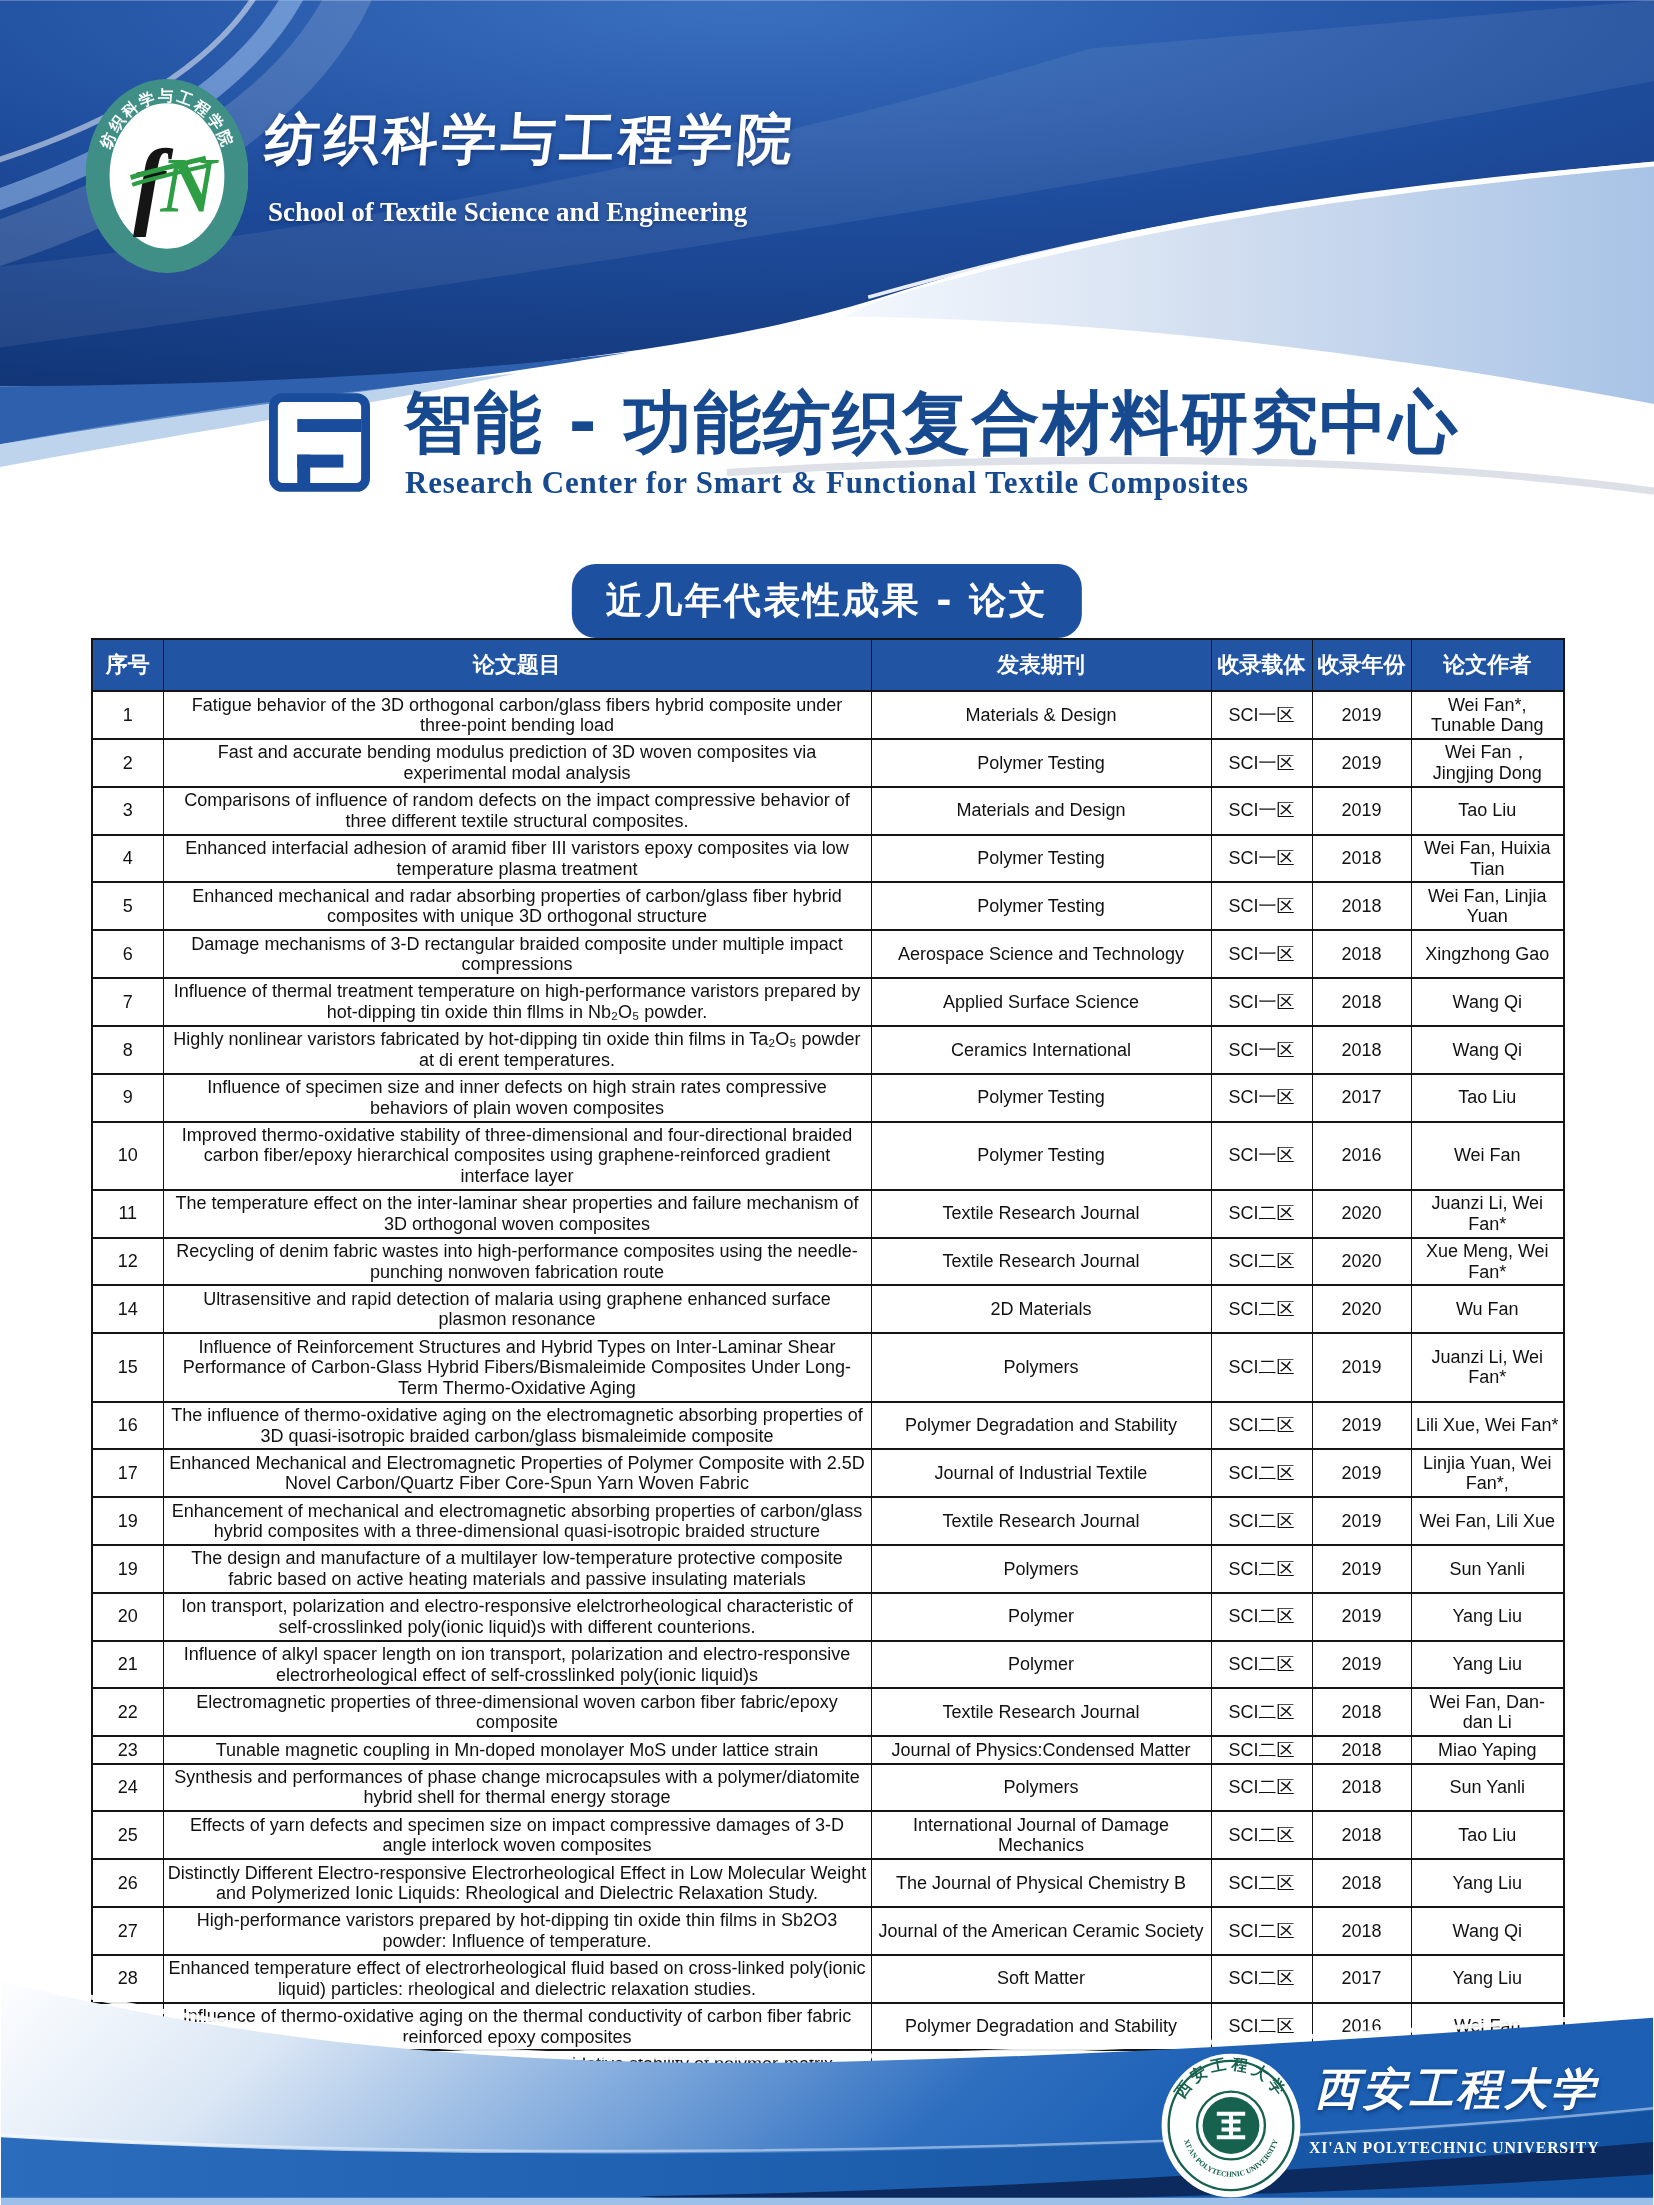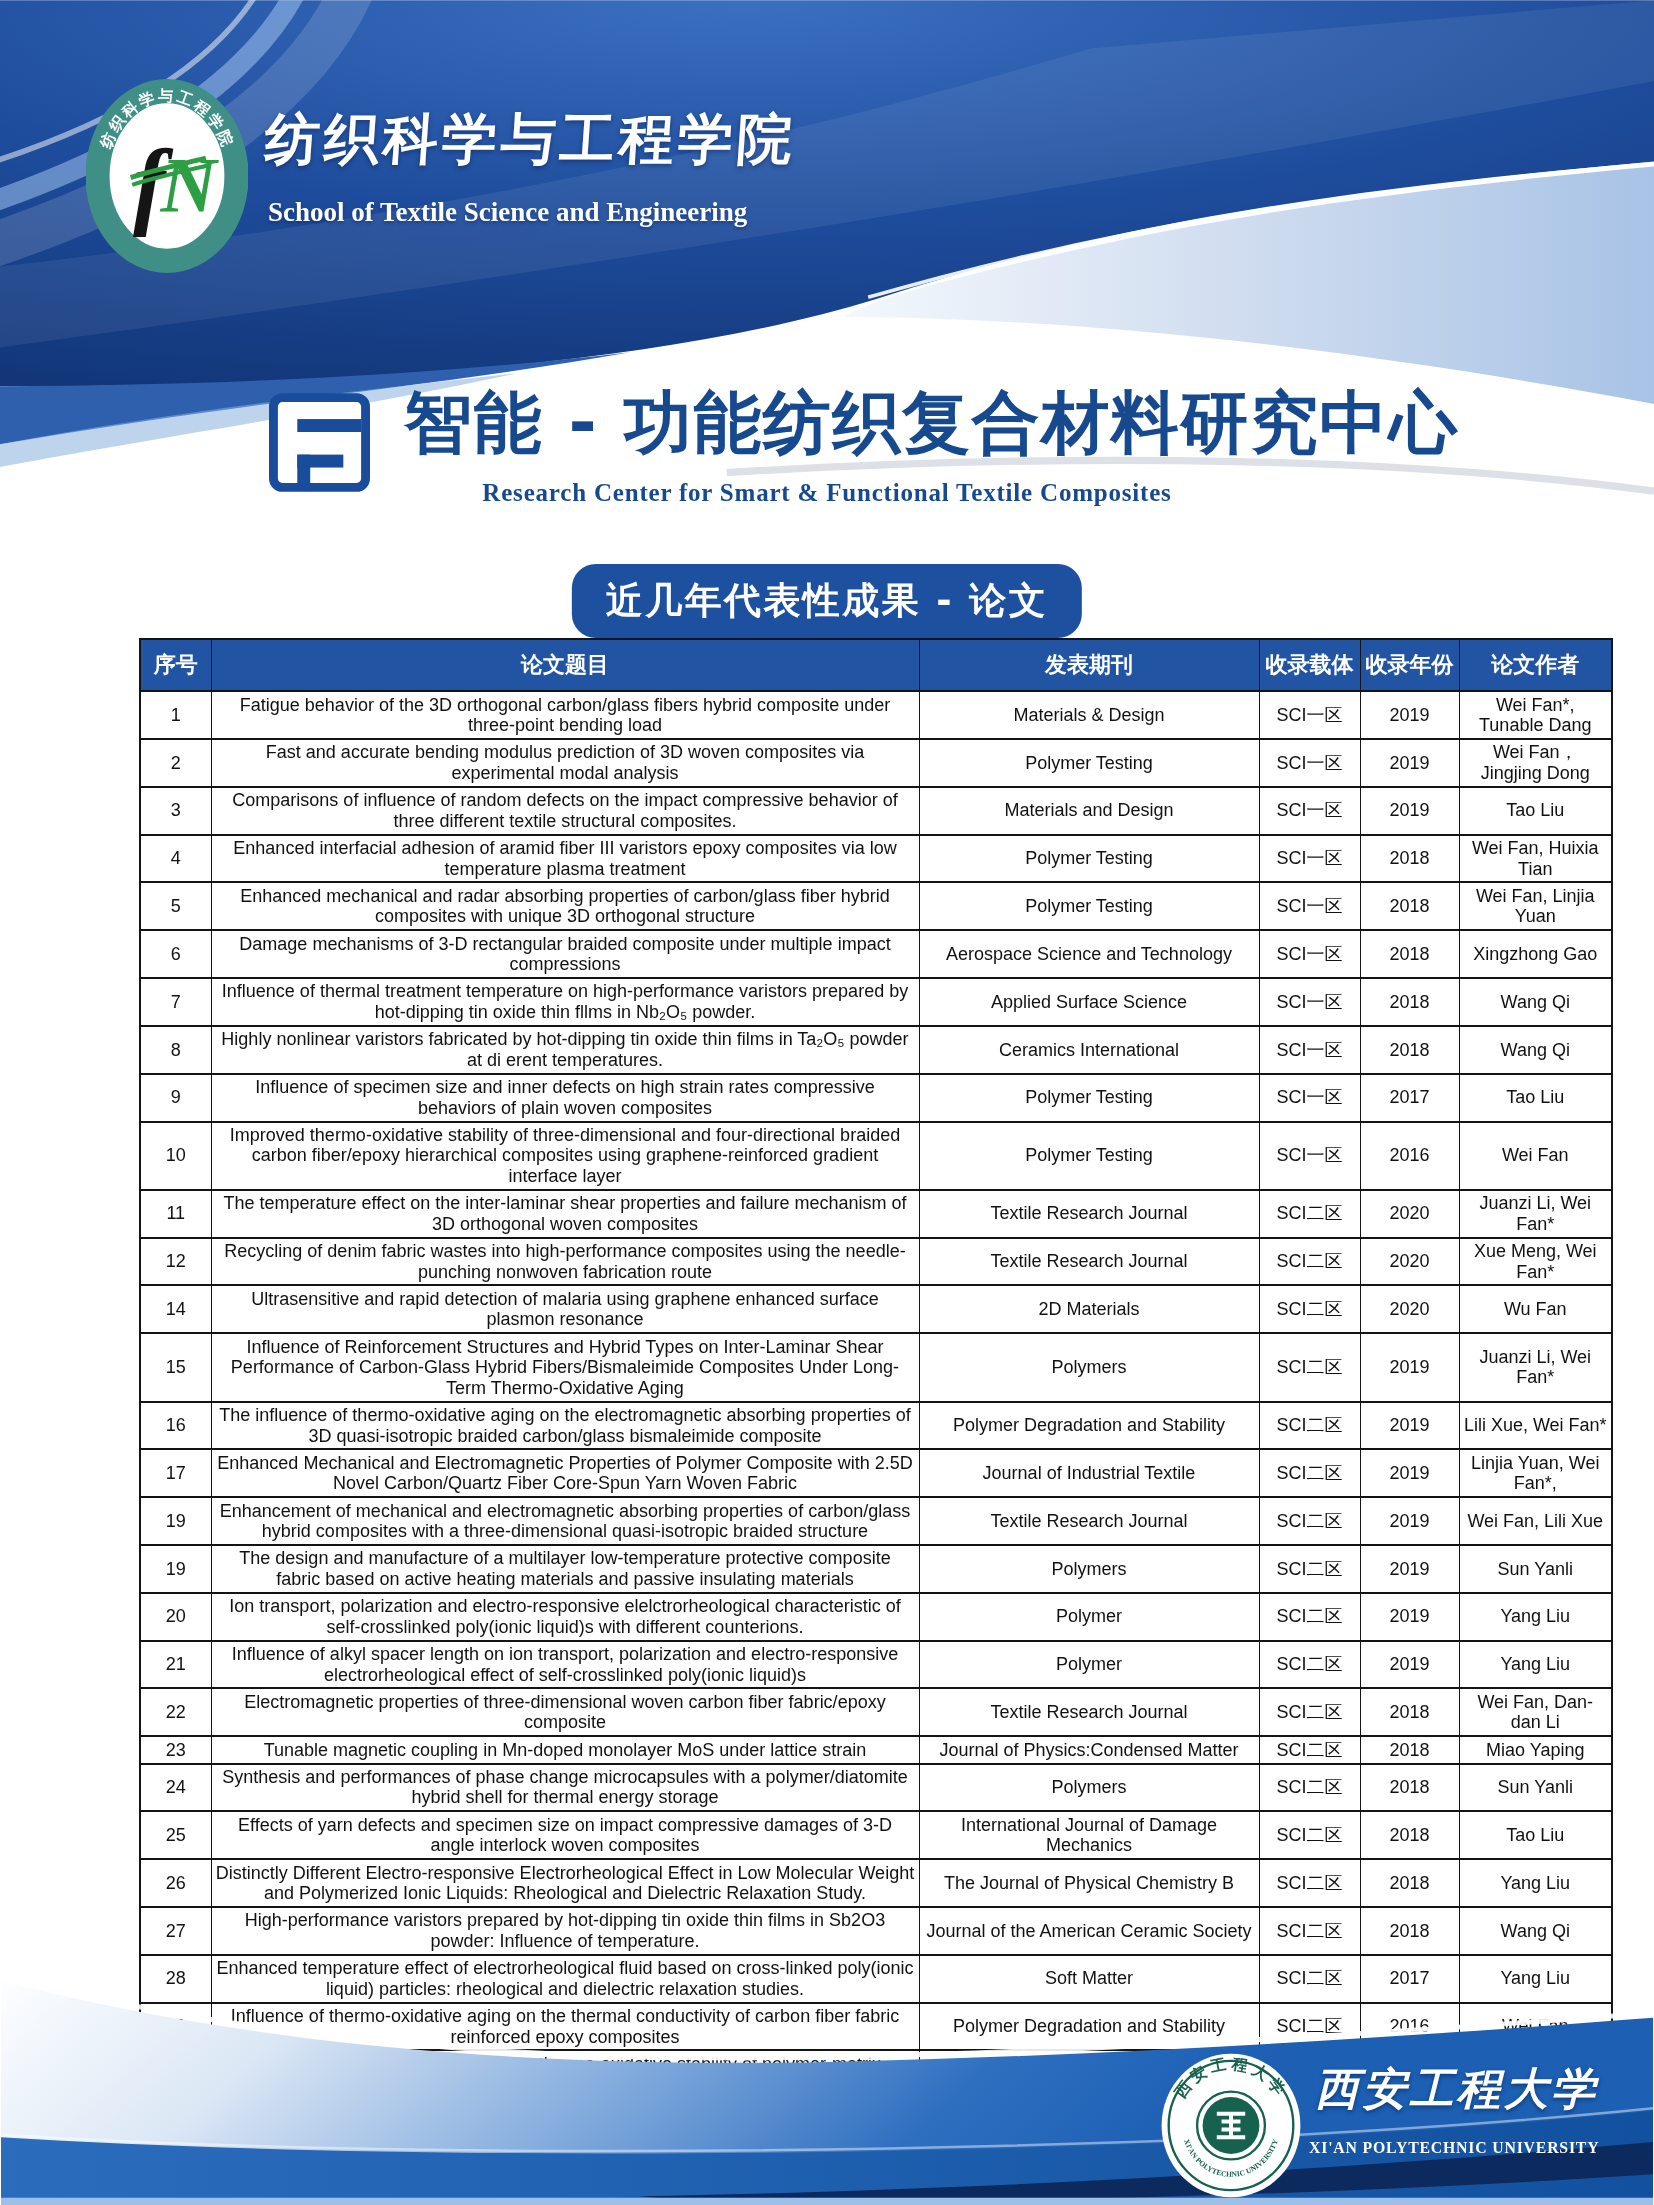--- a/index.html
+++ b/index.html
@@ -28,33 +28,33 @@
 
   
   .center-logo{left:269px;top:393px;width:101px;height:99px;}
   .center-title-cn{
     left:404px;top:378px;width:1155px;
     color:#17498f;font-size:68px;font-weight:bold;letter-spacing:1.6px;
     font-family:"DejaVu Sans",sans-serif;white-space:nowrap;
   }
   .center-title-en{
     left:0;top:465px;width:1654px;text-align:center;
-    color:#17498f;font-size:25px;font-weight:bold;
-    font-family:"Liberation Serif",serif;letter-spacing:0.8px;margin-top:14px;
+    color:#17498f;font-size:31px;font-weight:bold;
+    font-family:"Liberation Serif",serif;letter-spacing:0.8px;
   }
   .badge{
     top:564px;left:50%;transform:translateX(-50%);
     background:#1d509f;color:#ffffff;border-radius:24px;
     font-size:37px;font-weight:bold;letter-spacing:2.4px;
     padding:12px 34px;white-space:nowrap;
     font-family:"DejaVu Sans",sans-serif;
   }
 
   
-  #table-wrap{left:91px;top:638px;width:1453px;margin-left:48px;}
+  #table-wrap{left:91px;top:638px;width:1453px;}
   table.pub{
     width:1473px;height:1333px;border-collapse:collapse;table-layout:fixed;
     border:2.4px solid #141414;background:#ffffff;color:#111;
   }
   table.pub th{
     background:#2155a3;color:#ffffff;font-weight:bold;font-size:22px;
     height:47px;border:1.6px solid #141414;padding:1.6px 3.2px;
     font-family:"DejaVu Sans",sans-serif;
   }
   table.pub td{

